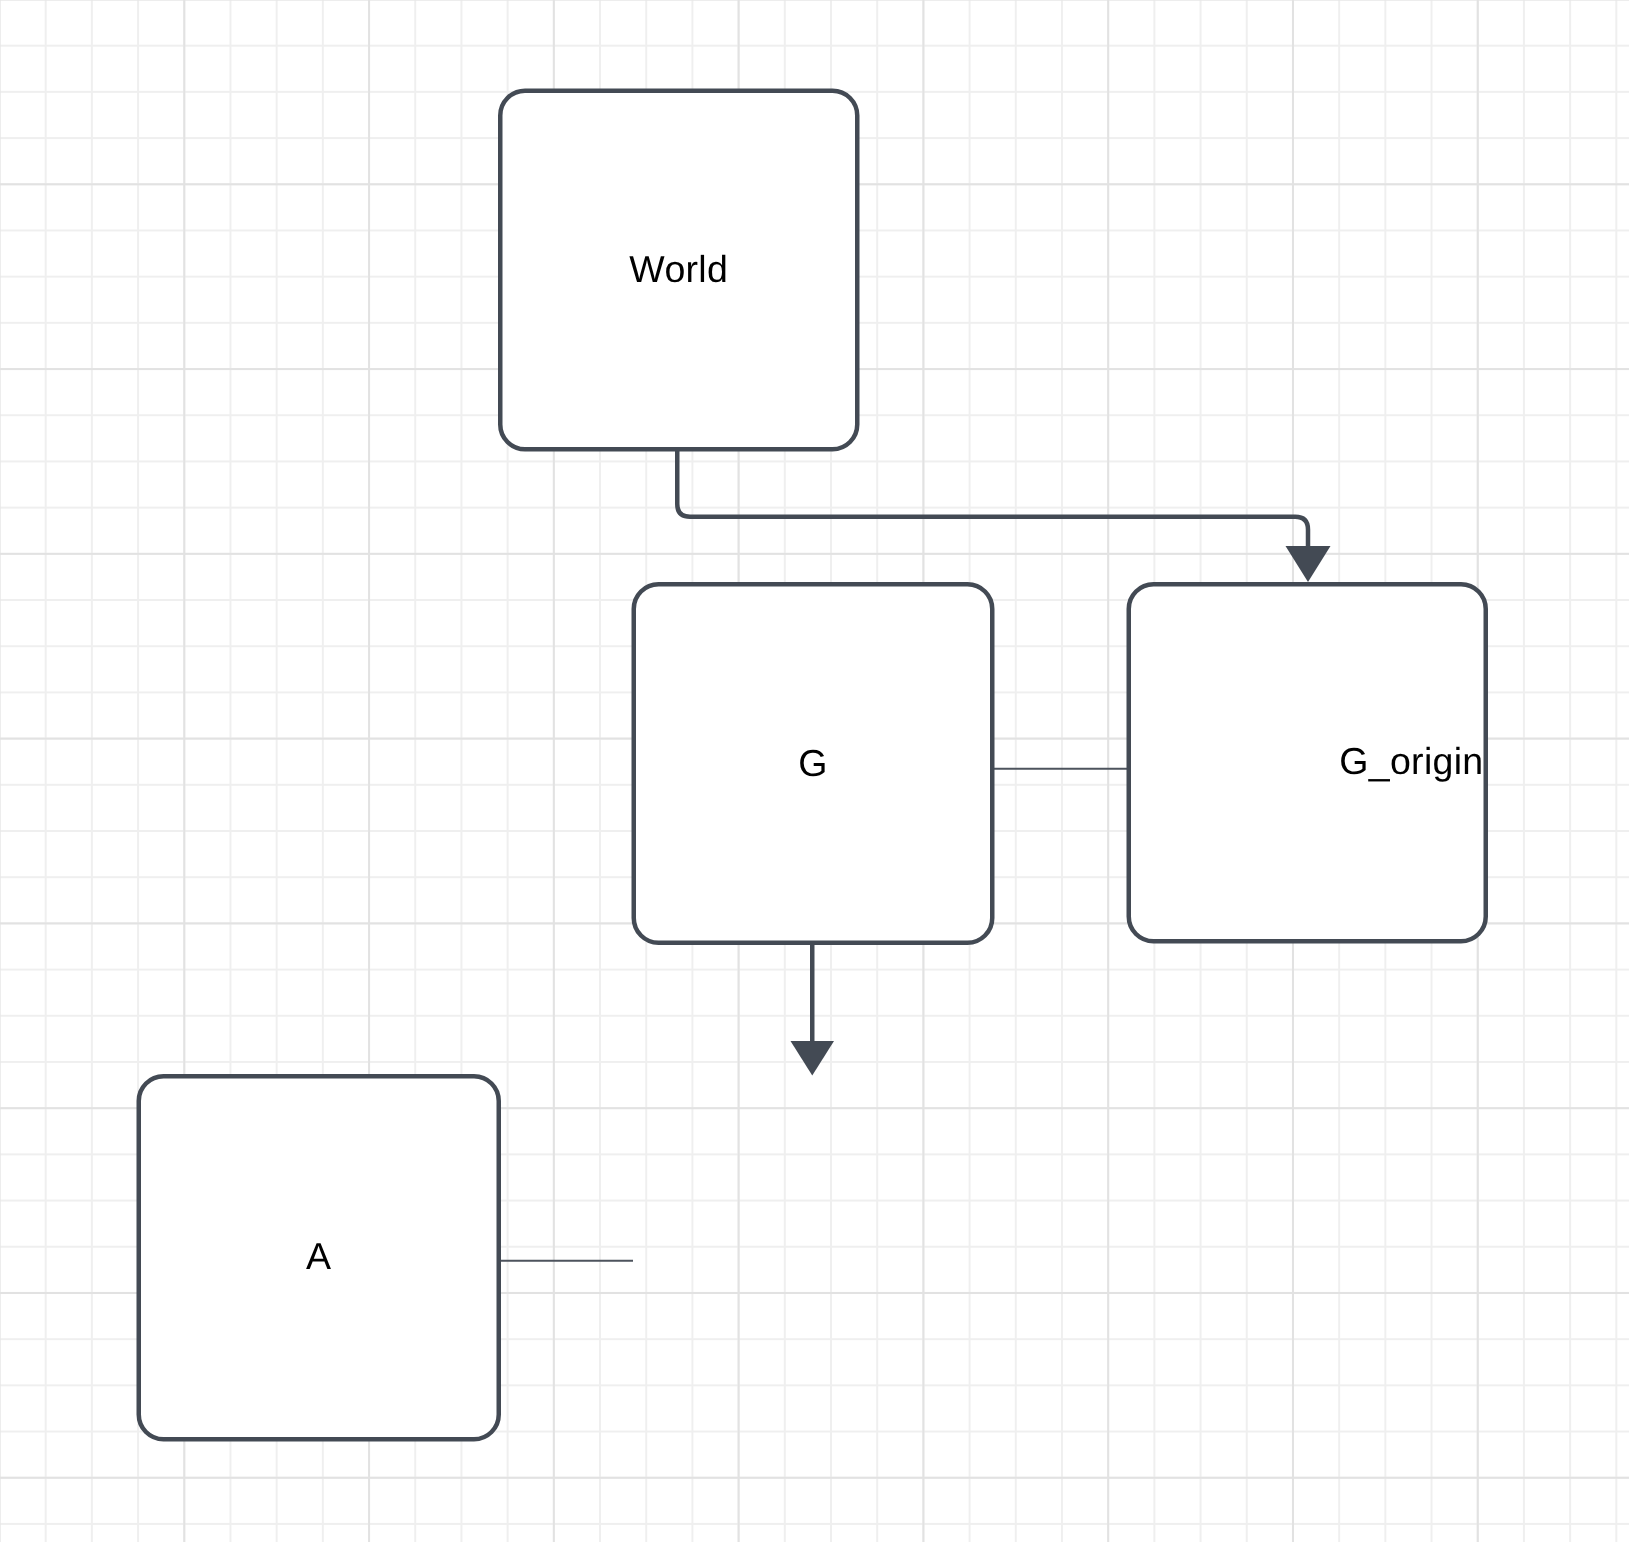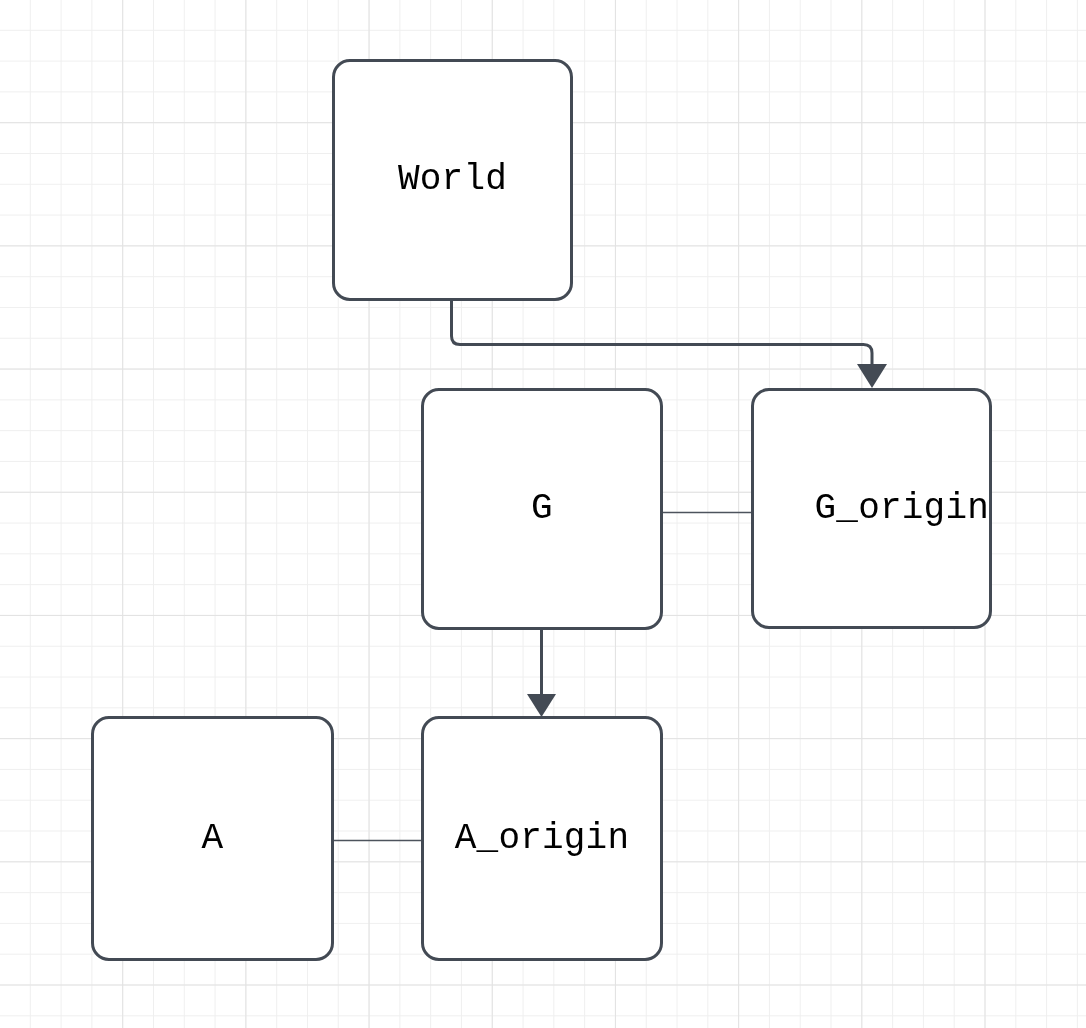--- a/index.html
+++ b/index.html
@@ -31,22 +31,22 @@
     box-sizing: border-box;
     background: #ffffff;
     border: 3px solid #434a54;
     border-radius: 18px;
     display: flex;
     align-items: center;
     justify-content: center;
     z-index: 3;
   }
   .node-label {
-    font-family: Liberation Mono, monospace;
-    font-size: 36px;
+    font-family: Liberation Sans, sans-serif;
+    font-size: 25px;
     line-height: 1;
     color: #000000;
     letter-spacing: 0.2px;
     white-space: nowrap;
     user-select: none;
   }
   #edges {
     position: absolute;
     left: 0;
     top: 0;
@@ -109,17 +109,14 @@
   </div>
 
   <div class="node" style="left:751px; top:388px; width:241px; height:241px;justify-content:flex-end;">
     <span class="node-label">G_origin</span>
   </div>
 
   <div class="node" style="left:91px; top:716px; width:243px; height:245px;">
     <span class="node-label">A</span>
   </div>
 
-  <div class="node" style="left:421px; top:716px; width:242px; height:245px;">
-    <span class="node-label">A_origin</span>
-  </div>
 
 </div>
 
 </body></html>

